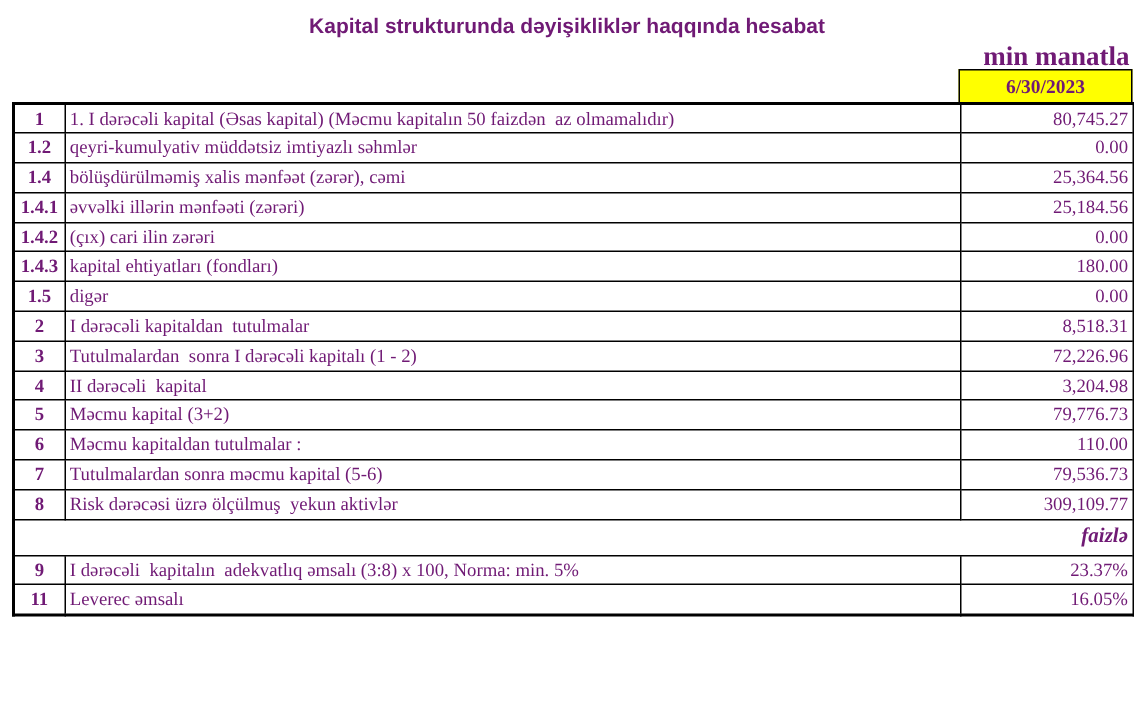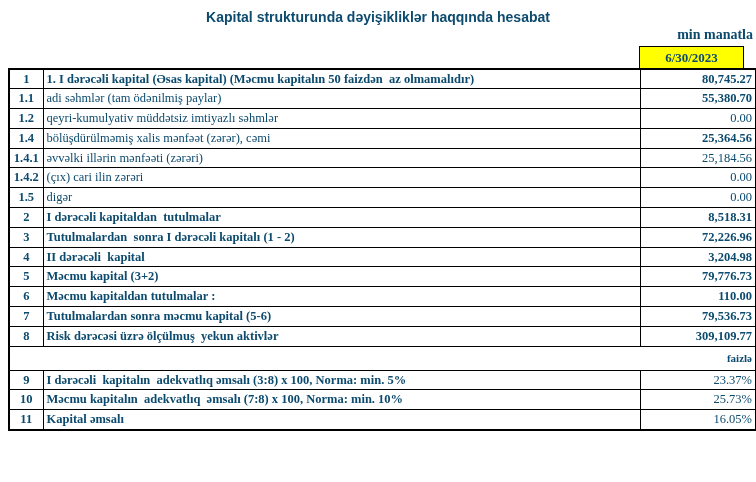--- a/index.html
+++ b/index.html
@@ -3,41 +3,41 @@
 <meta charset="utf-8">
 <style>
   * { margin: 0; padding: 0; box-sizing: border-box; }
   html, body { background: #ffffff; }
   .page {
     position: relative;
     width: 756px;
     height: 482px;
     background: #ffffff;
     font-family: "Liberation Serif", serif;
-    color: #0c4a6e;
+    color: #701a75;
     overflow: hidden;
   }
   .report-title {
     position: absolute;
     top: 9px; left: 0; right: 0;
     text-align: center;
     font-family: "Liberation Sans", sans-serif;
     font-weight: bold;
     font-size: 14px;
   }
   .unit-label {
     position: absolute;
     top: 27px; right: 3px;
     font-weight: bold;
-    font-size: 14px;
+    font-size: 18px;
   }
   .date-cell {
     position: absolute;
     left: 639px; top: 46px;
-    width: 105px; height: 23px;
+    width: 116px; height: 23px;
     background: #FFFF00;
     border: 1px solid #000;
     text-align: center;
     font-weight: bold;
     font-size: 13px;
     line-height: 21px;
   }
   table.capital-table {
     position: absolute;
     left: 8px; top: 68px;
@@ -51,25 +51,26 @@
     font-size: 12.5px;
     height: 19.8px;
     padding: 0 3px;
     white-space: pre;
     overflow: hidden;
     vertical-align: middle;
   }
   td.num   { text-align: center; font-weight: bold; padding: 0 1px; }
   td.label { text-align: left; }
   td.value { text-align: right; }
-  .b { font-weight: bold; }
+  .b { font-weight: normal; }
   tr.sep td {
     text-align: right;
     font-weight: bold;
-    font-size: 11px;
+    font-style: italic;
+    font-size: 14px;
     height: 24px;
   }
 </style>
 </head>
 <body>
 
 <div class="page">
 
   <div class="report-title">Kapital strukturunda dəyişikliklər haqqında hesabat</div>
   <div class="unit-label">min manatla</div>
@@ -81,43 +82,43 @@
         <col style="width:597px">
         <col style="width:116px">
     </colgroup>
     <tbody>
       <tr>
         <td class="num">1</td>
         <td class="label b">1. I dərəcəli kapital (Əsas kapital) (Məcmu kapitalın 50 faizdən  az olmamalıdır)</td>
         <td class="value b">80,745.27</td>
       </tr>
       <tr>
-        <td class="num">1.1</td>
-        <td class="label">adi səhmlər (tam ödənilmiş paylar)</td>
-        <td class="value b">55,380.70</td>
-      </tr>
-      <tr>
         <td class="num">1.2</td>
         <td class="label">qeyri-kumulyativ müddətsiz imtiyazlı səhmlər</td>
         <td class="value">0.00</td>
       </tr>
       <tr>
         <td class="num">1.4</td>
         <td class="label">bölüşdürülməmiş xalis mənfəət (zərər), cəmi</td>
         <td class="value b">25,364.56</td>
       </tr>
       <tr>
         <td class="num">1.4.1</td>
         <td class="label">əvvəlki illərin mənfəəti (zərəri)</td>
         <td class="value">25,184.56</td>
       </tr>
       <tr>
         <td class="num">1.4.2</td>
         <td class="label">(çıx) cari ilin zərəri</td>
         <td class="value">0.00</td>
+      </tr>
+      <tr>
+        <td class="num">1.4.3</td>
+        <td class="label">kapital ehtiyatları (fondları)</td>
+        <td class="value">180.00</td>
       </tr>
       <tr>
         <td class="num">1.5</td>
         <td class="label">digər</td>
         <td class="value">0.00</td>
       </tr>
       <tr>
         <td class="num">2</td>
         <td class="label b">I dərəcəli kapitaldan  tutulmalar</td>
         <td class="value b">8,518.31</td>
@@ -154,25 +155,20 @@
       </tr>
       <tr class="sep">
         <td colspan="3">faizlə</td>
       </tr>
       <tr>
         <td class="num">9</td>
         <td class="label b">I dərəcəli  kapitalın  adekvatlıq əmsalı (3:8) x 100, Norma: min. 5%</td>
         <td class="value">23.37%</td>
       </tr>
       <tr>
-        <td class="num">10</td>
-        <td class="label b">Məcmu kapitalın  adekvatlıq  əmsalı (7:8) x 100, Norma: min. 10%</td>
-        <td class="value">25.73%</td>
-      </tr>
-      <tr>
         <td class="num">11</td>
-        <td class="label b">Kapital əmsalı</td>
+        <td class="label b">Leverec əmsalı</td>
         <td class="value">16.05%</td>
       </tr>
     </tbody>
   </table>
 
 </div>
 
 </body></html>

